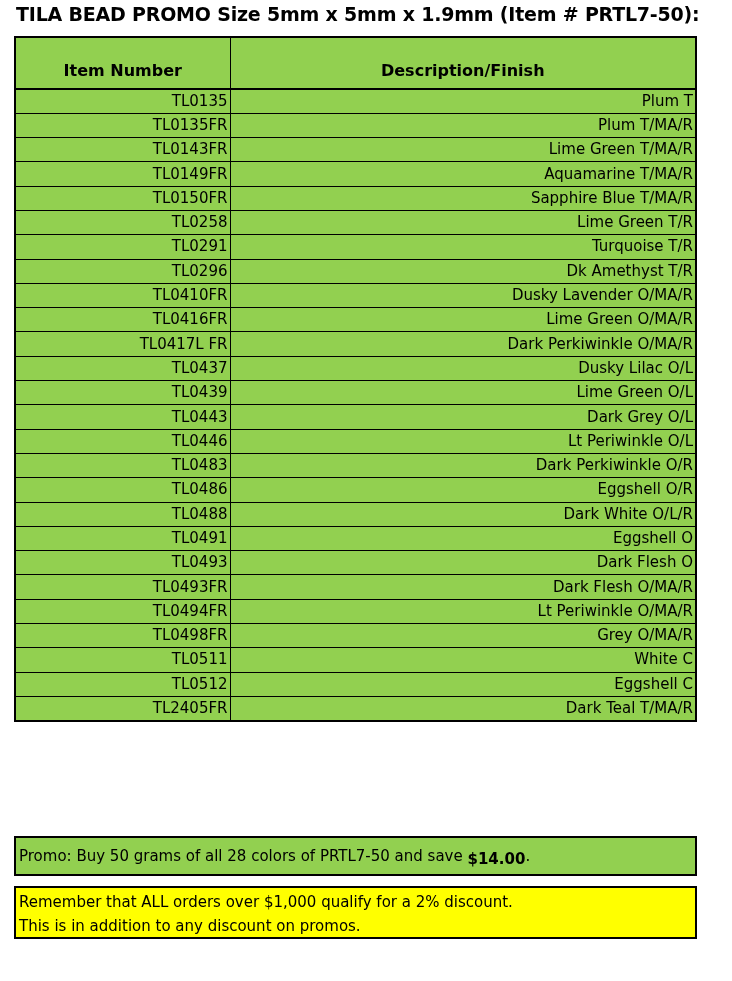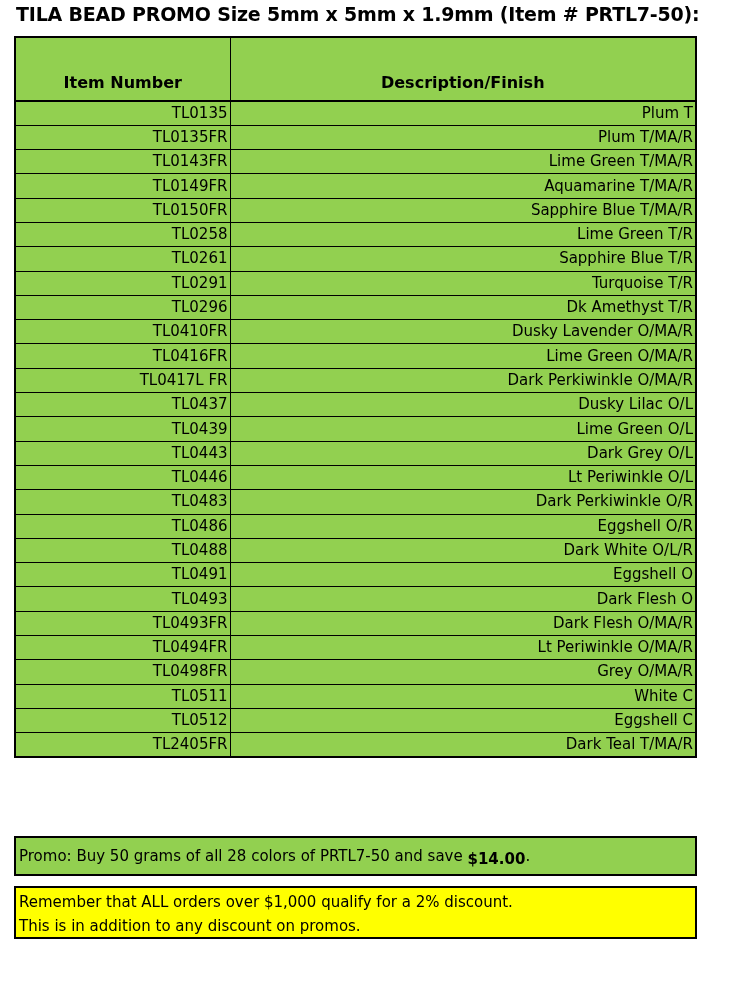--- a/index.html
+++ b/index.html
@@ -27,21 +27,21 @@
     table-layout: fixed;
   }
   .bead-table col.c1 { width: 215px; }
   .bead-table th, .bead-table td {
     background: var(--green, #92d050);
     border: 1px solid var(--border, #000);
     overflow: hidden;
     white-space: nowrap;
   }
   .bead-table th {
-    height: 64px;
+    height: 52px;
     vertical-align: bottom;
     text-align: center;
     font-size: 16px;
     font-weight: bold;
     padding-bottom: 8px;
     border-bottom-width: 2px;
   }
   .bead-table td {
     height: 24.3px;
     font-size: 15px;
@@ -114,24 +114,20 @@
     </tr>
       <tr>
       <td>TL0150FR</td>
       <td>Sapphire Blue T/MA/R</td>
     </tr>
       <tr>
       <td>TL0258</td>
       <td>Lime Green T/R</td>
     </tr>
       <tr>
-      <td>TL0261</td>
-      <td>Sapphire Blue T/R</td>
-    </tr>
-      <tr>
       <td>TL0291</td>
       <td>Turquoise T/R</td>
     </tr>
       <tr>
       <td>TL0296</td>
       <td>Dk Amethyst T/R</td>
     </tr>
       <tr>
       <td>TL0410FR</td>
       <td>Dusky Lavender O/MA/R</td>

